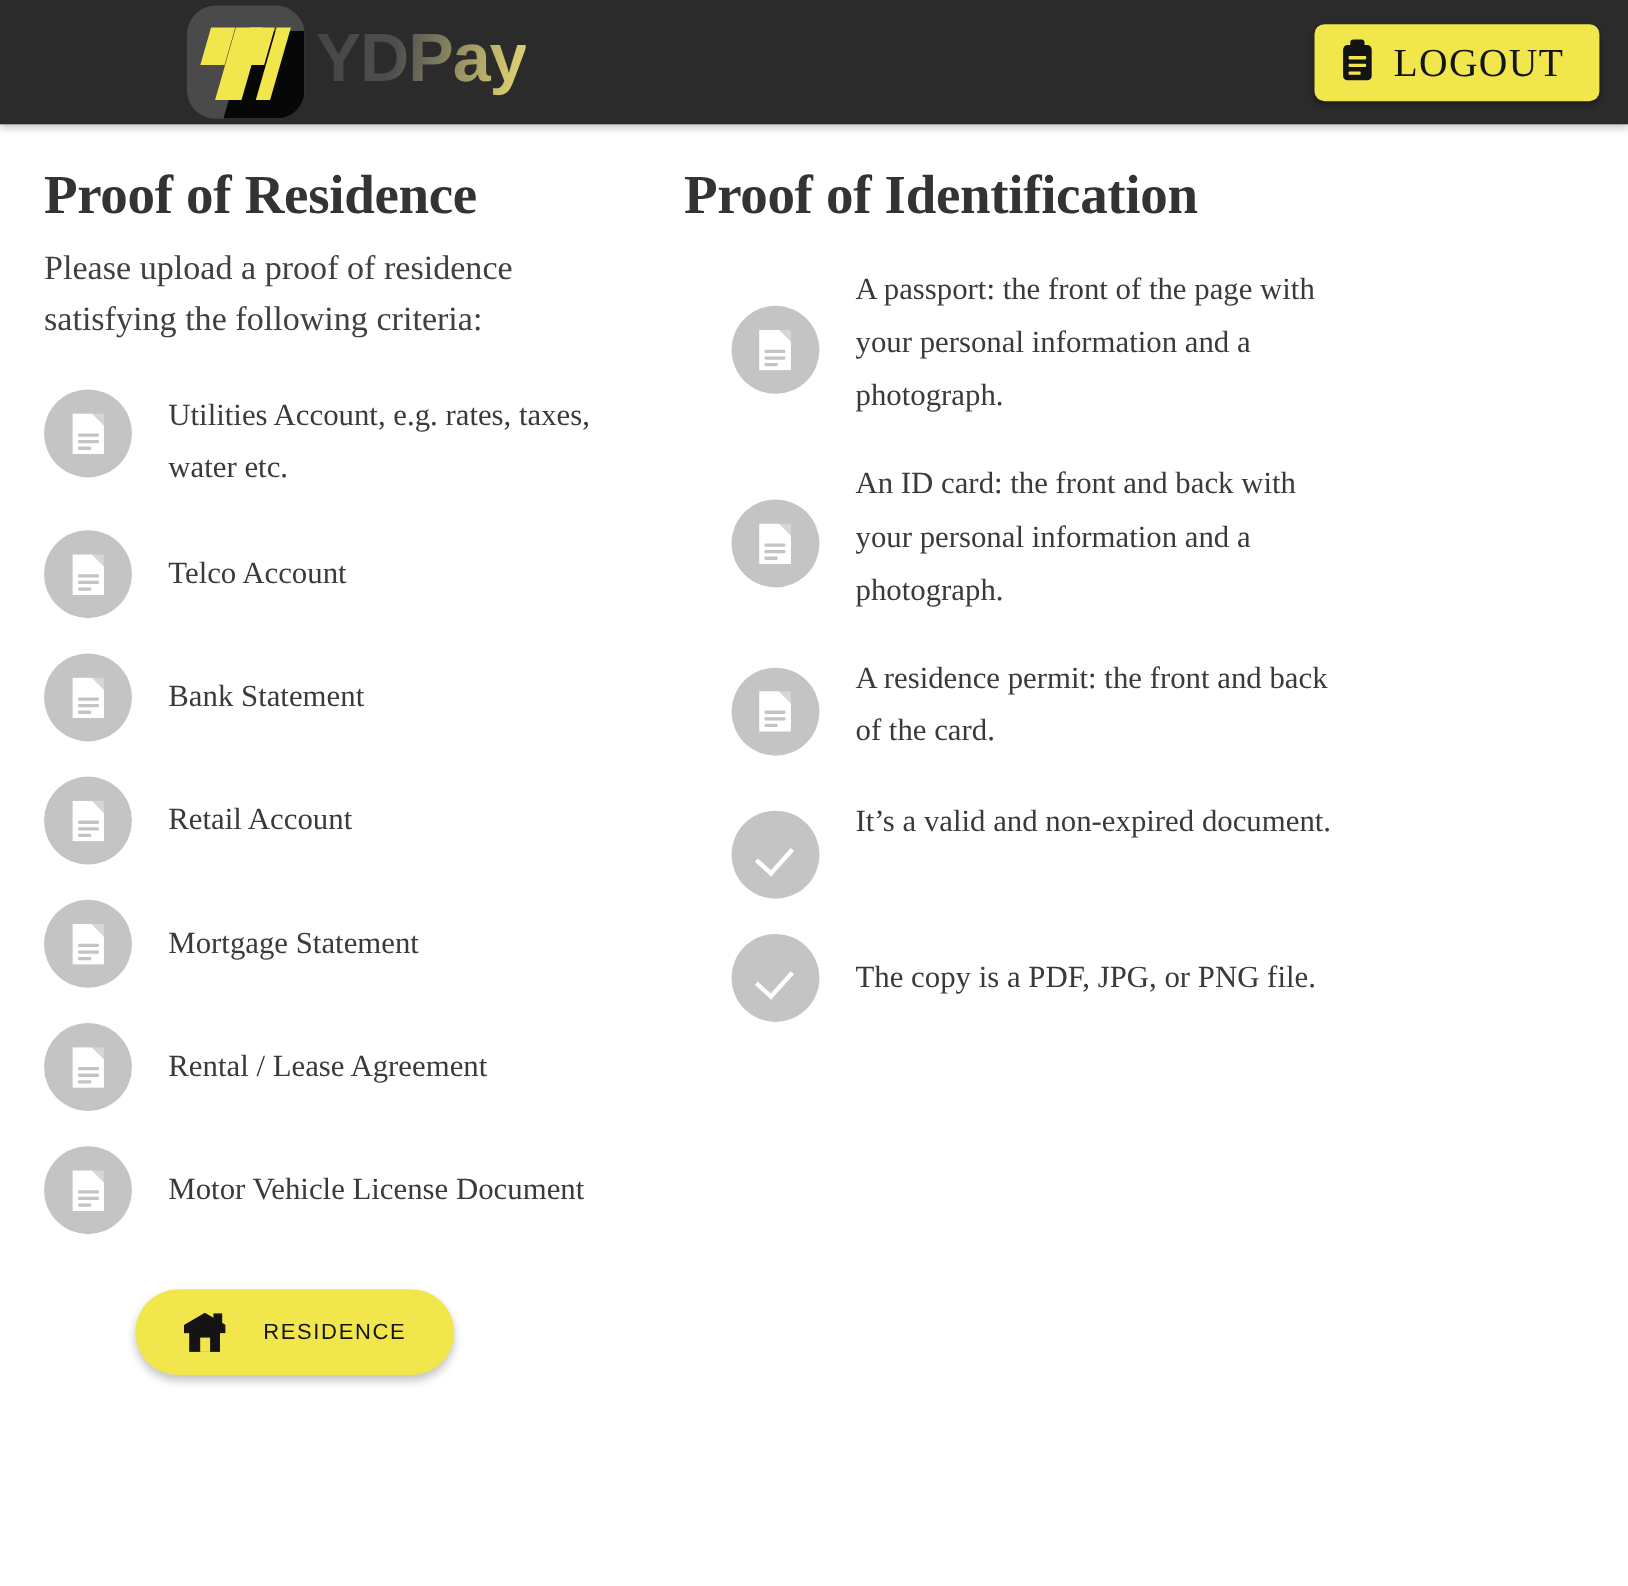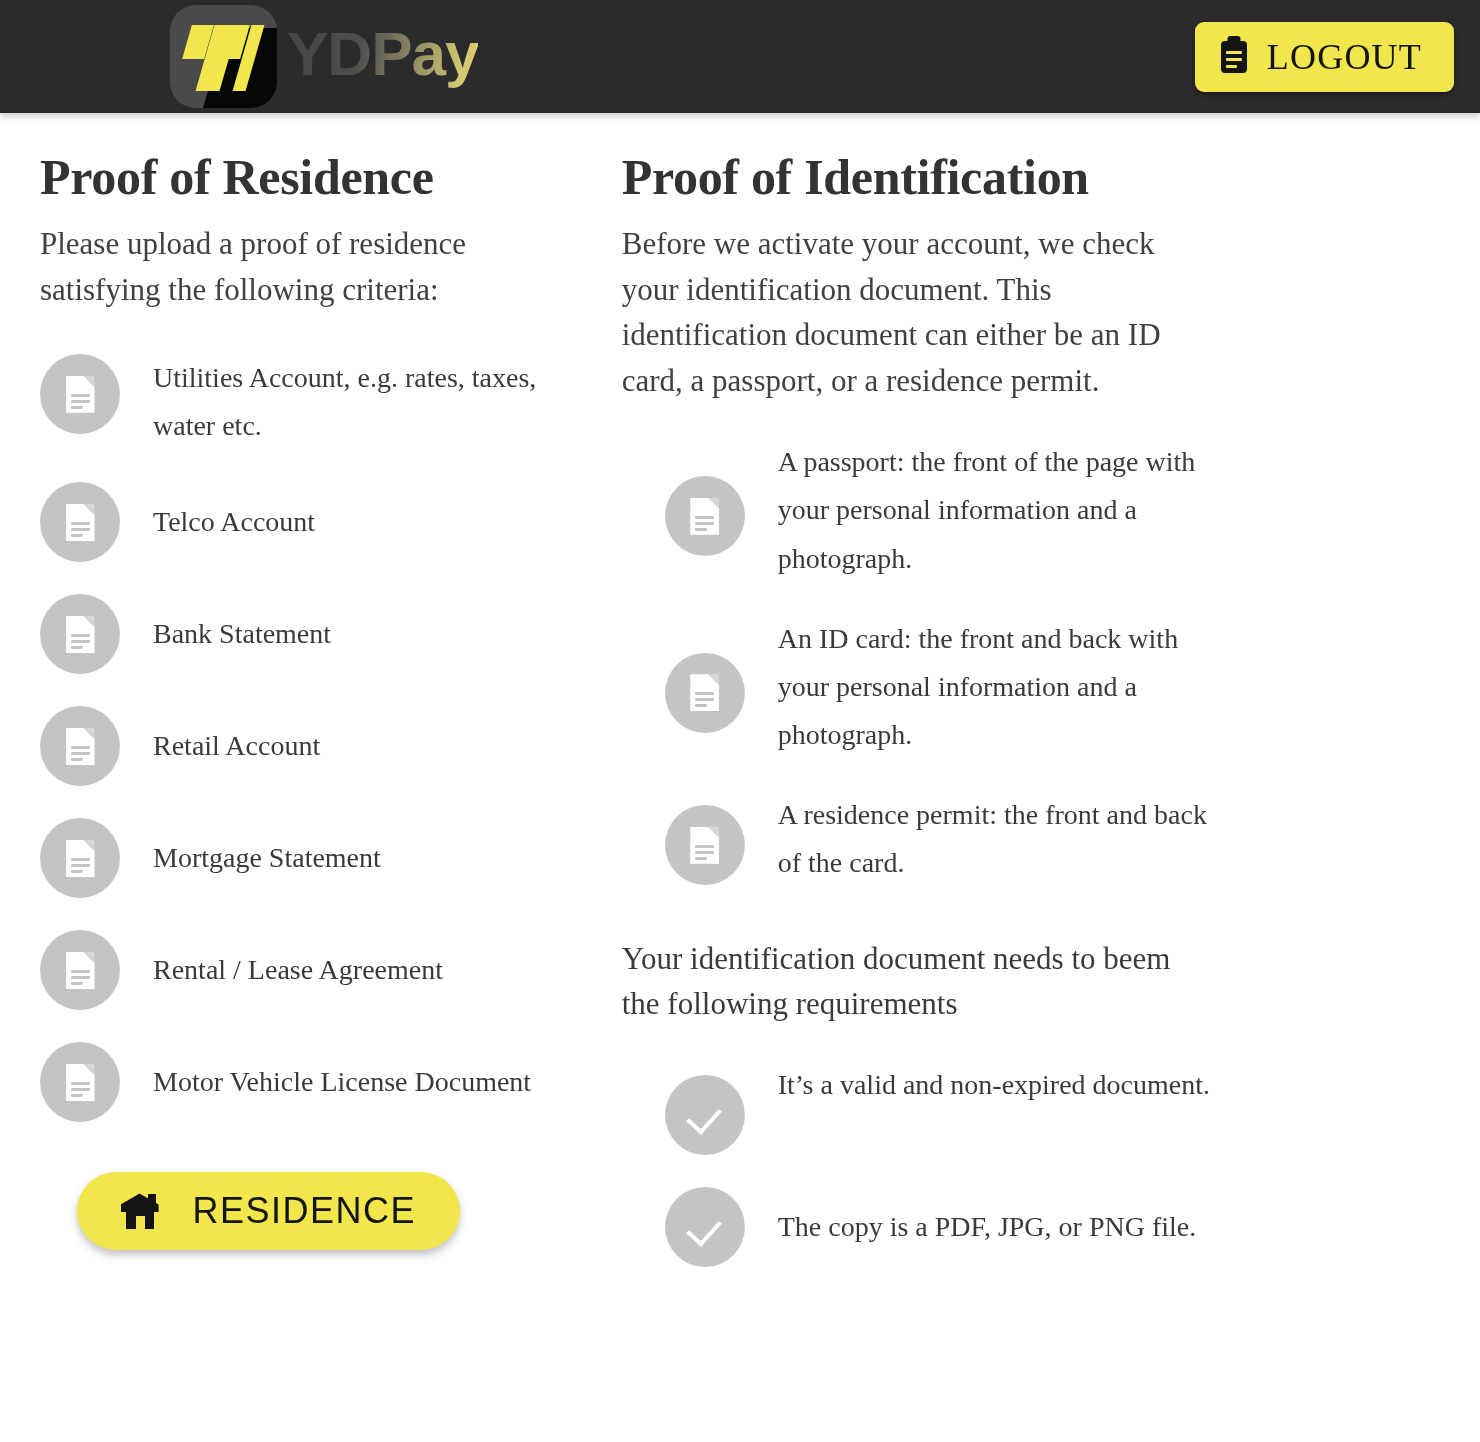--- a/index.html
+++ b/index.html
@@ -285,21 +285,21 @@
     border-radius: 40px;
     height: 78px;
     padding: 0 44px;
     display: flex;
     align-items: center;
     gap: 34px;
     cursor: pointer;
     box-shadow: 0 5px 9px rgba(0,0,0,0.24);
   }
   .residence-btn .label {
-    font-size: 36px;
+    font-size: 20px;
     color: #141414;
     letter-spacing: 1.5px;
   }
 
   
   .house {
     position: relative;
     width: 38px; height: 36px;
     flex: none;
   }
@@ -468,21 +468,20 @@
         </span>
         <span class="label">RESIDENCE</span>
       </button>
     </div>
 
   </div>
 
   <div class="col col-right">
 
     <h1 class="section-title">Proof of Identification</h1>
-    <p class="lede">Before we activate your account, we check your identification document. This identification document can either be an ID card, a passport, or a residence permit.</p>
 
     <ul class="icon-list">
 
       <li>
         <span class="bullet-circle">
           <span class="doc-icon">
               <span class="sheet"></span>
               <span class="corner"></span>
               <span class="dl l1"></span>
               <span class="dl l2"></span>
@@ -513,23 +512,20 @@
               <span class="dl l1"></span>
               <span class="dl l2"></span>
               <span class="dl l3"></span>
             </span>
         </span>
         <span class="item-text">A residence permit: the front and back of the card.</span>
       </li>
 
     </ul>
 
-    <div class="subhead-wrap">
-      <p class="subhead">Your identification document needs to beem the following requirements</p>
-    </div>
 
     <ul class="icon-list req-list">
 
       <li>
         <span class="bullet-circle">
           <span class="check-icon"></span>
         </span>
         <span class="item-text">It’s a valid and non-expired document.</span>
       </li>
 

